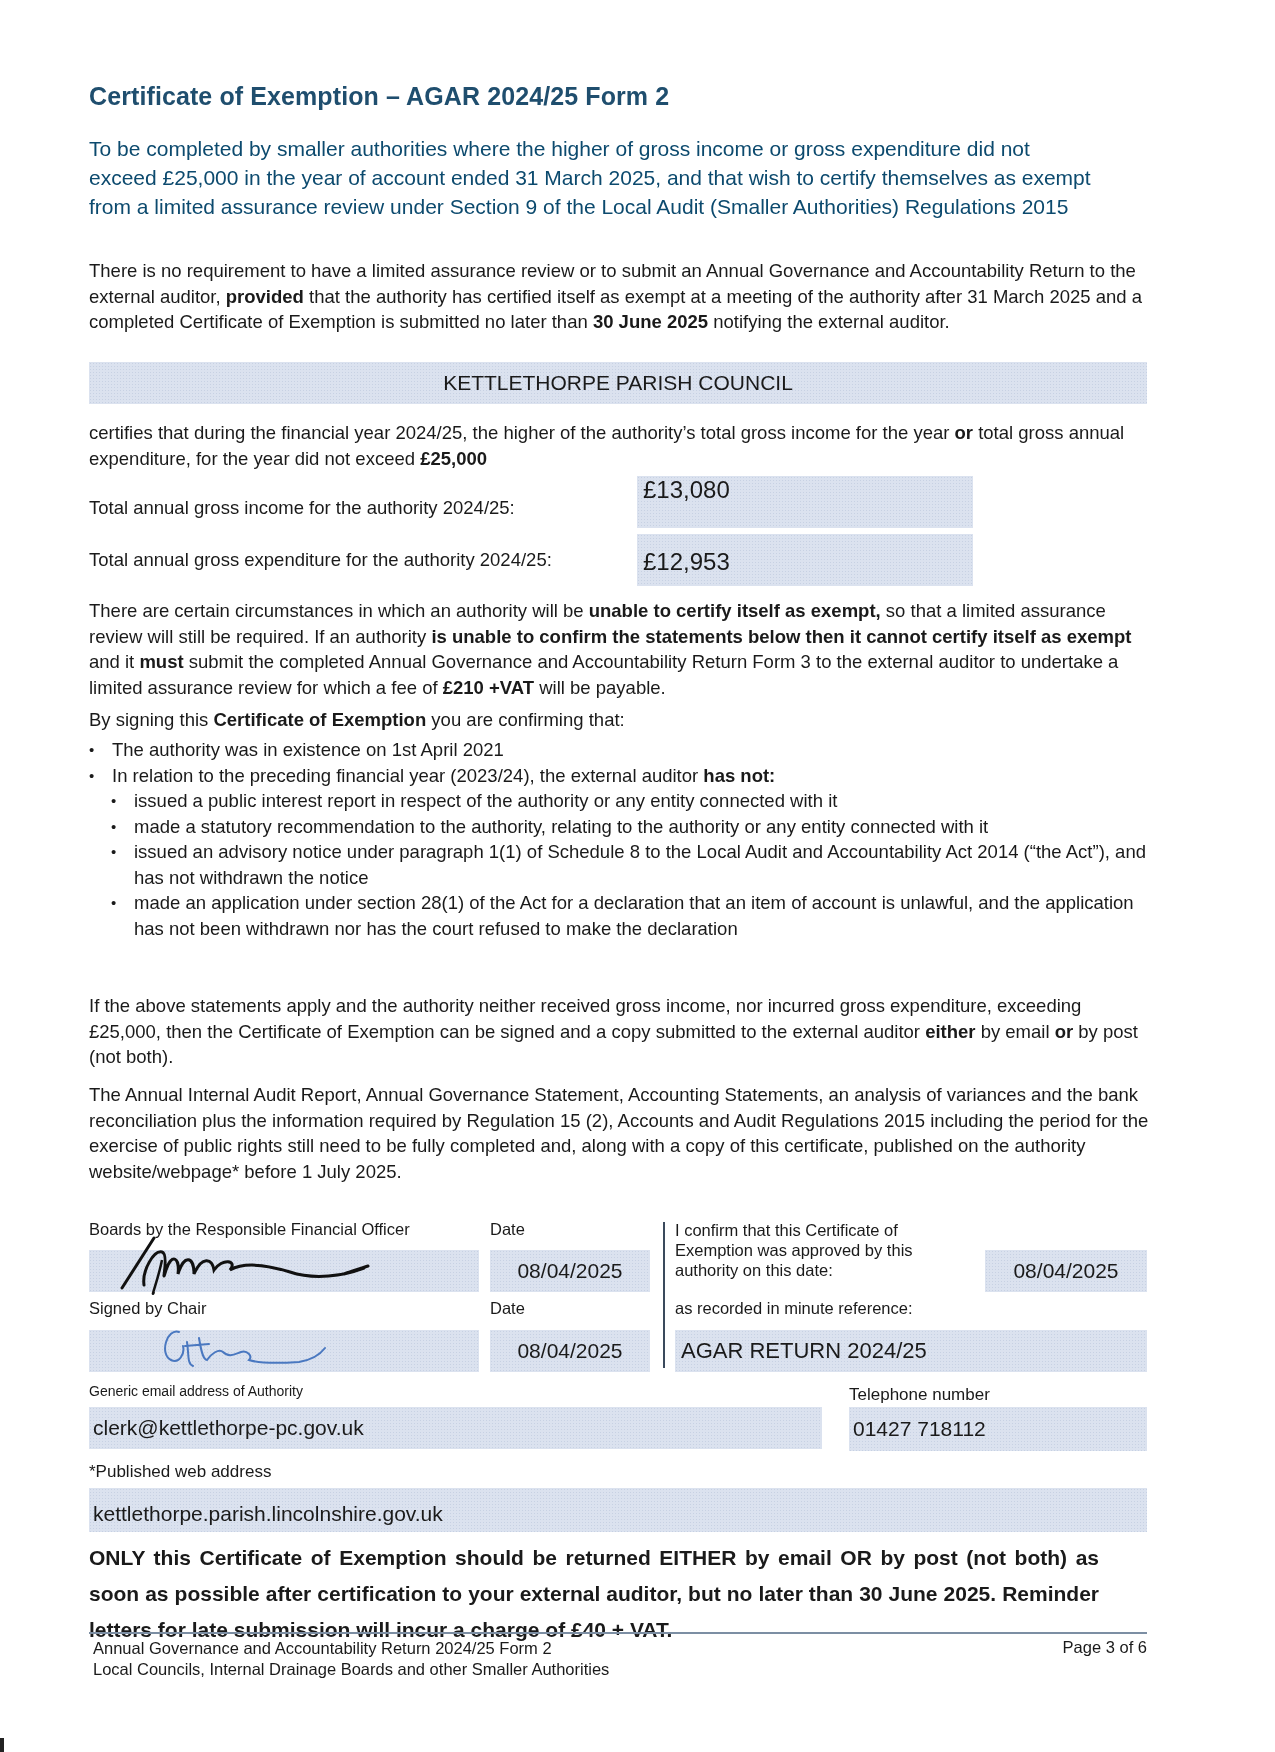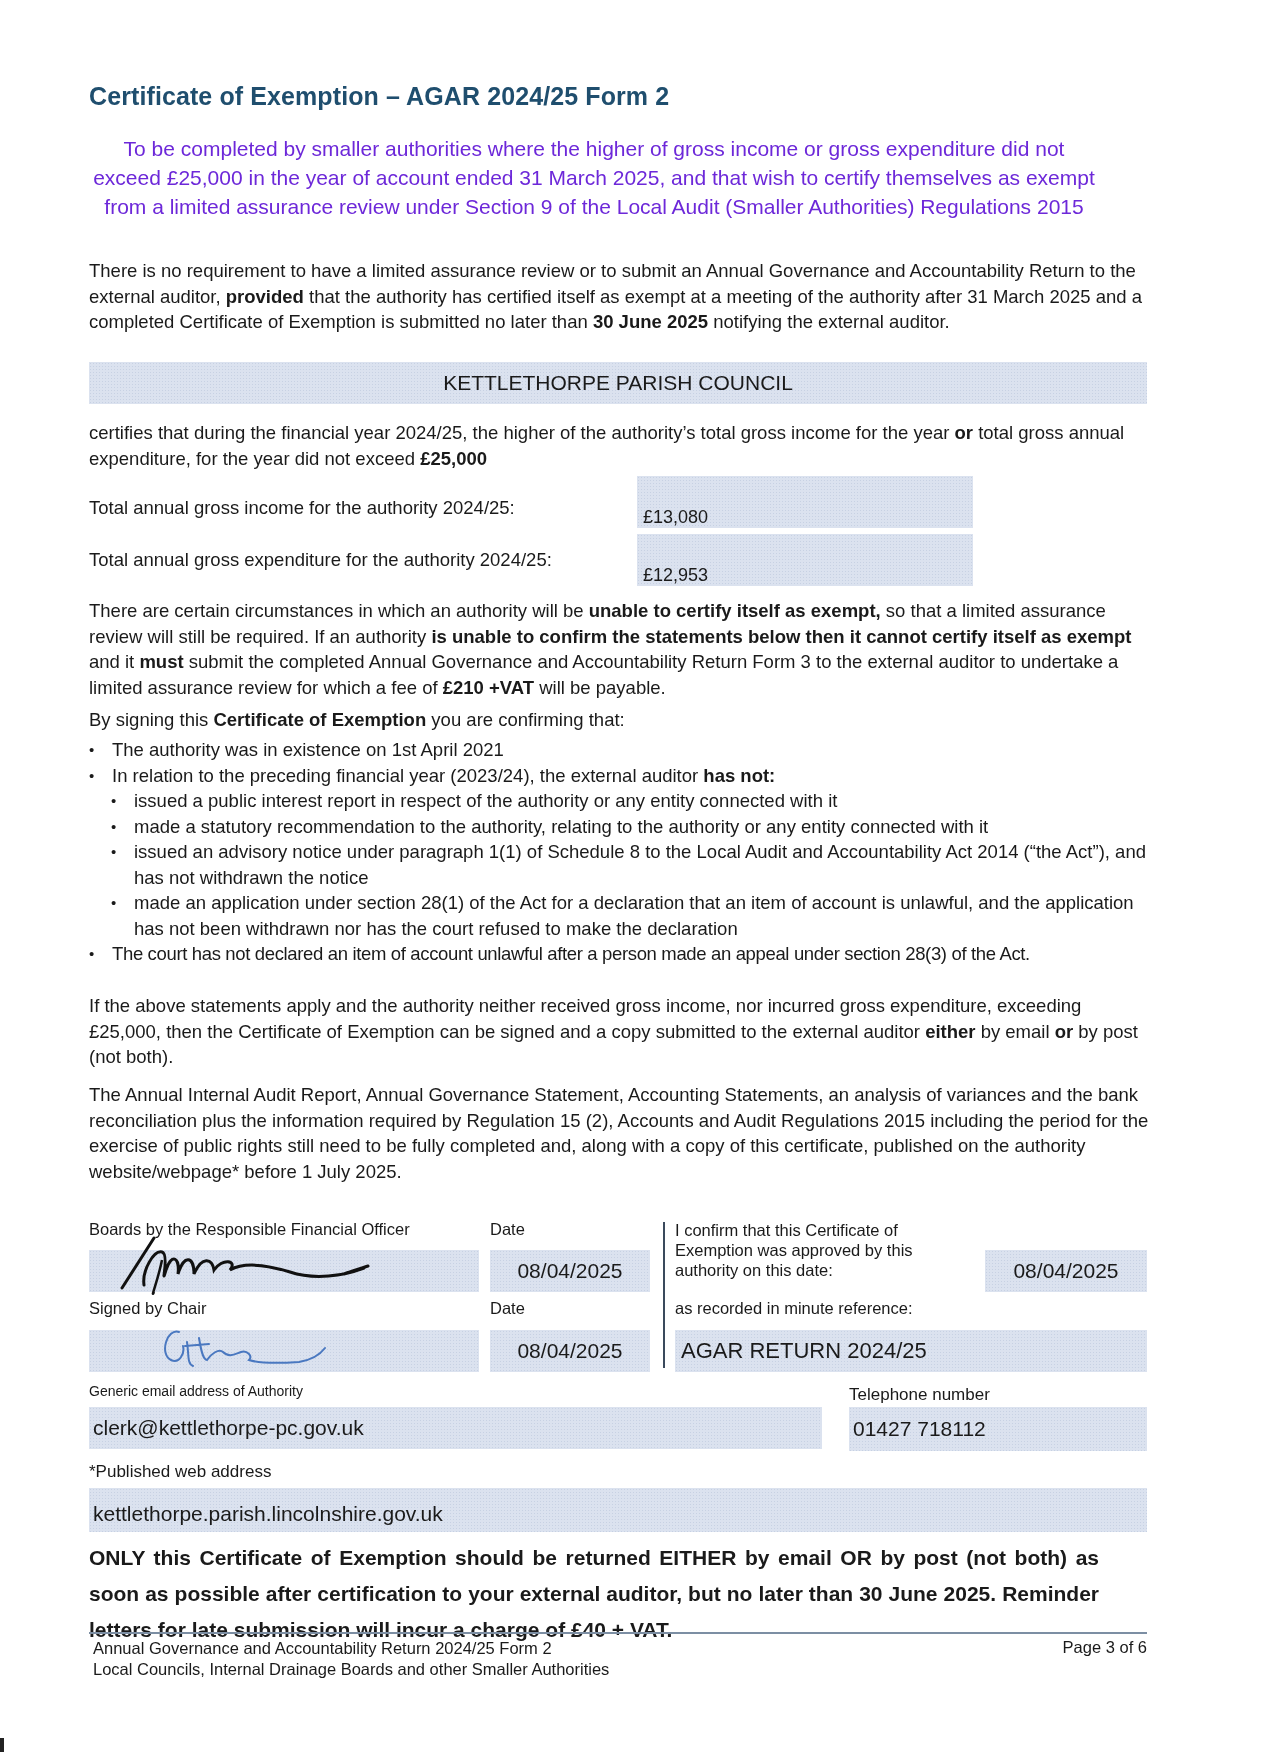--- a/index.html
+++ b/index.html
@@ -7,38 +7,38 @@
     width: 1275px; height: 1752px; position: relative; overflow: hidden;
     font-family: "Liberation Sans", "DejaVu Sans", sans-serif; color: #1a1a1a;
   }
   .page { position: absolute; left: 89px; top: 0; width: 1058px; }
   .title {
     position: absolute; top: 82px; left: 0;
     font-size: 25px; font-weight: bold; color: #1f4e6e; letter-spacing: 0.1px;
   }
   .intro {
     position: absolute; top: 134px; left: 0; width: 1010px;
-    font-size: 21px; line-height: 29px; color: #6d28d9; text-align: center;
+    font-size: 21px; line-height: 29px; color: #0c4a6e;
   }
   .para { position: absolute; left: 0; width: 1060px; font-size: 18.5px; line-height: 25.5px; }
   .field {
     background-color: #dbe2ef;
     background-image: radial-gradient(#c7d1e3 1px, transparent 1px);
     background-size: 3px 3px;
   }
   .authority {
     position: absolute; top: 362px; left: 0; width: 1058px; height: 42px;
     display: flex; align-items: center; justify-content: center;
     font-size: 21px; color: #1a1a1a;
   }
   .row-label { position: absolute; left: 0; font-size: 18.5px; }
   .money {
     position: absolute; left: 548px; width: 336px; height: 52px;
-    font-size: 18px; padding-left: 92px; box-sizing: border-box;
-    display: flex; align-items: flex-end; padding-left: 92px;
+    font-size: 24px; padding-left: 92px; box-sizing: border-box;
+    display: flex; align-items: flex-start; padding-left: 92px;
   }
   .money span { margin-left: -86px; }
   ul.bl { list-style: none; margin: 0; padding: 0; }
   ul.bl li { position: relative; padding-left: 23px; }
   ul.bl li::before { content: "•"; position: absolute; left: 0; font-size: 15px; }
   ul.sub li { padding-left: 45px; }
   ul.sub li::before { left: 22px; }
   .sig-label { position: absolute; font-size: 16.5px; }
   .box { position: absolute; display: flex; align-items: center; font-size: 21px; }
   .box.center { justify-content: center; }
@@ -95,23 +95,20 @@
   <div class="para" style="top:737px;">
     <ul class="bl">
       <li>The authority was in existence on 1st April 2021</li>
       <li><span>In relation to the preceding financial year (2023/24), the external auditor </span><b>has not:</b></li>
     </ul>
     <ul class="bl sub">
       <li>issued a public interest report in respect of the authority or any entity connected with it</li>
       <li>made a statutory recommendation to the authority, relating to the authority or any entity connected with it</li>
       <li>issued an advisory notice under paragraph 1(1) of Schedule 8 to the Local Audit and Accountability Act 2014 (“the Act”), and has not withdrawn the notice</li>
       <li>made an application under section 28(1) of the Act for a declaration that an item of account is unlawful, and the application has not been withdrawn nor has the court refused to make the declaration</li>
-    </ul>
-    <ul class="bl">
-      <li style="letter-spacing:-0.35px;">The court has not declared an item of account unlawful after a person made an appeal under section 28(3) of the Act.</li>
     </ul>
   </div>
 
   <div class="para" style="top:993px;">
     <span>If the above statements apply and the authority neither received gross income, nor incurred gross expenditure, exceeding £25,000, then the Certificate of Exemption can be signed and a copy submitted to the external auditor </span><b>either</b><span> by email </span><b>or</b><span> by post (not both).</span>
   </div>
 
   <div class="para" style="top:1082px;">
     <span>The Annual Internal Audit Report, Annual Governance Statement, Accounting Statements, an analysis of variances and the bank reconciliation plus the information required by Regulation 15 (2), Accounts and Audit Regulations 2015 including the period for the exercise of public rights still need to be fully completed and, along with a copy of this certificate, published on the authority website/webpage* before 1 July 2025.</span><br>
   </div>

